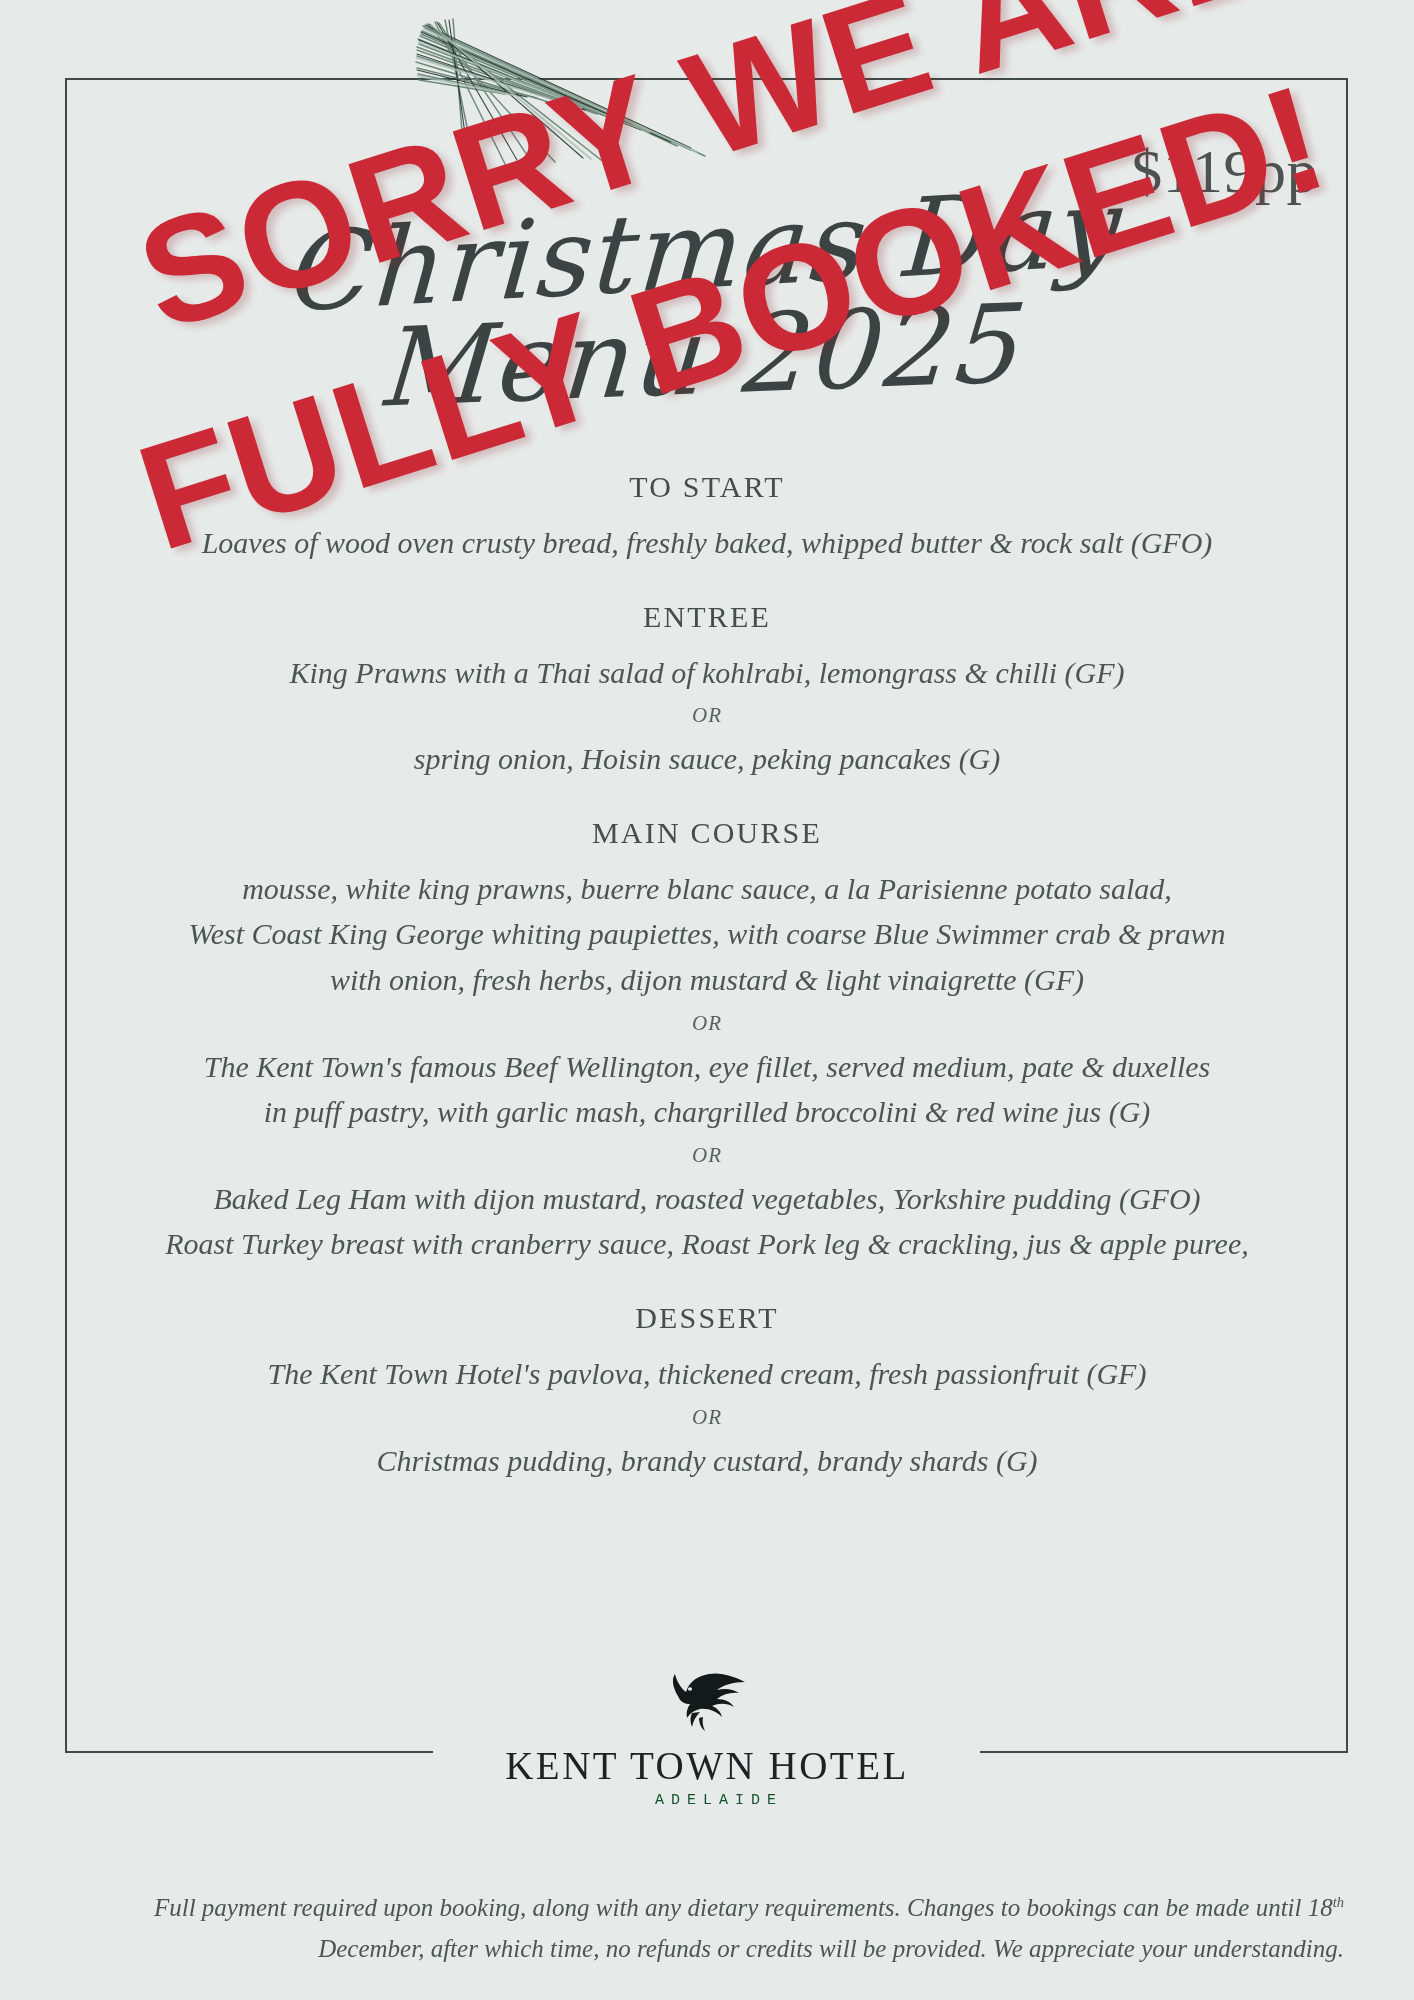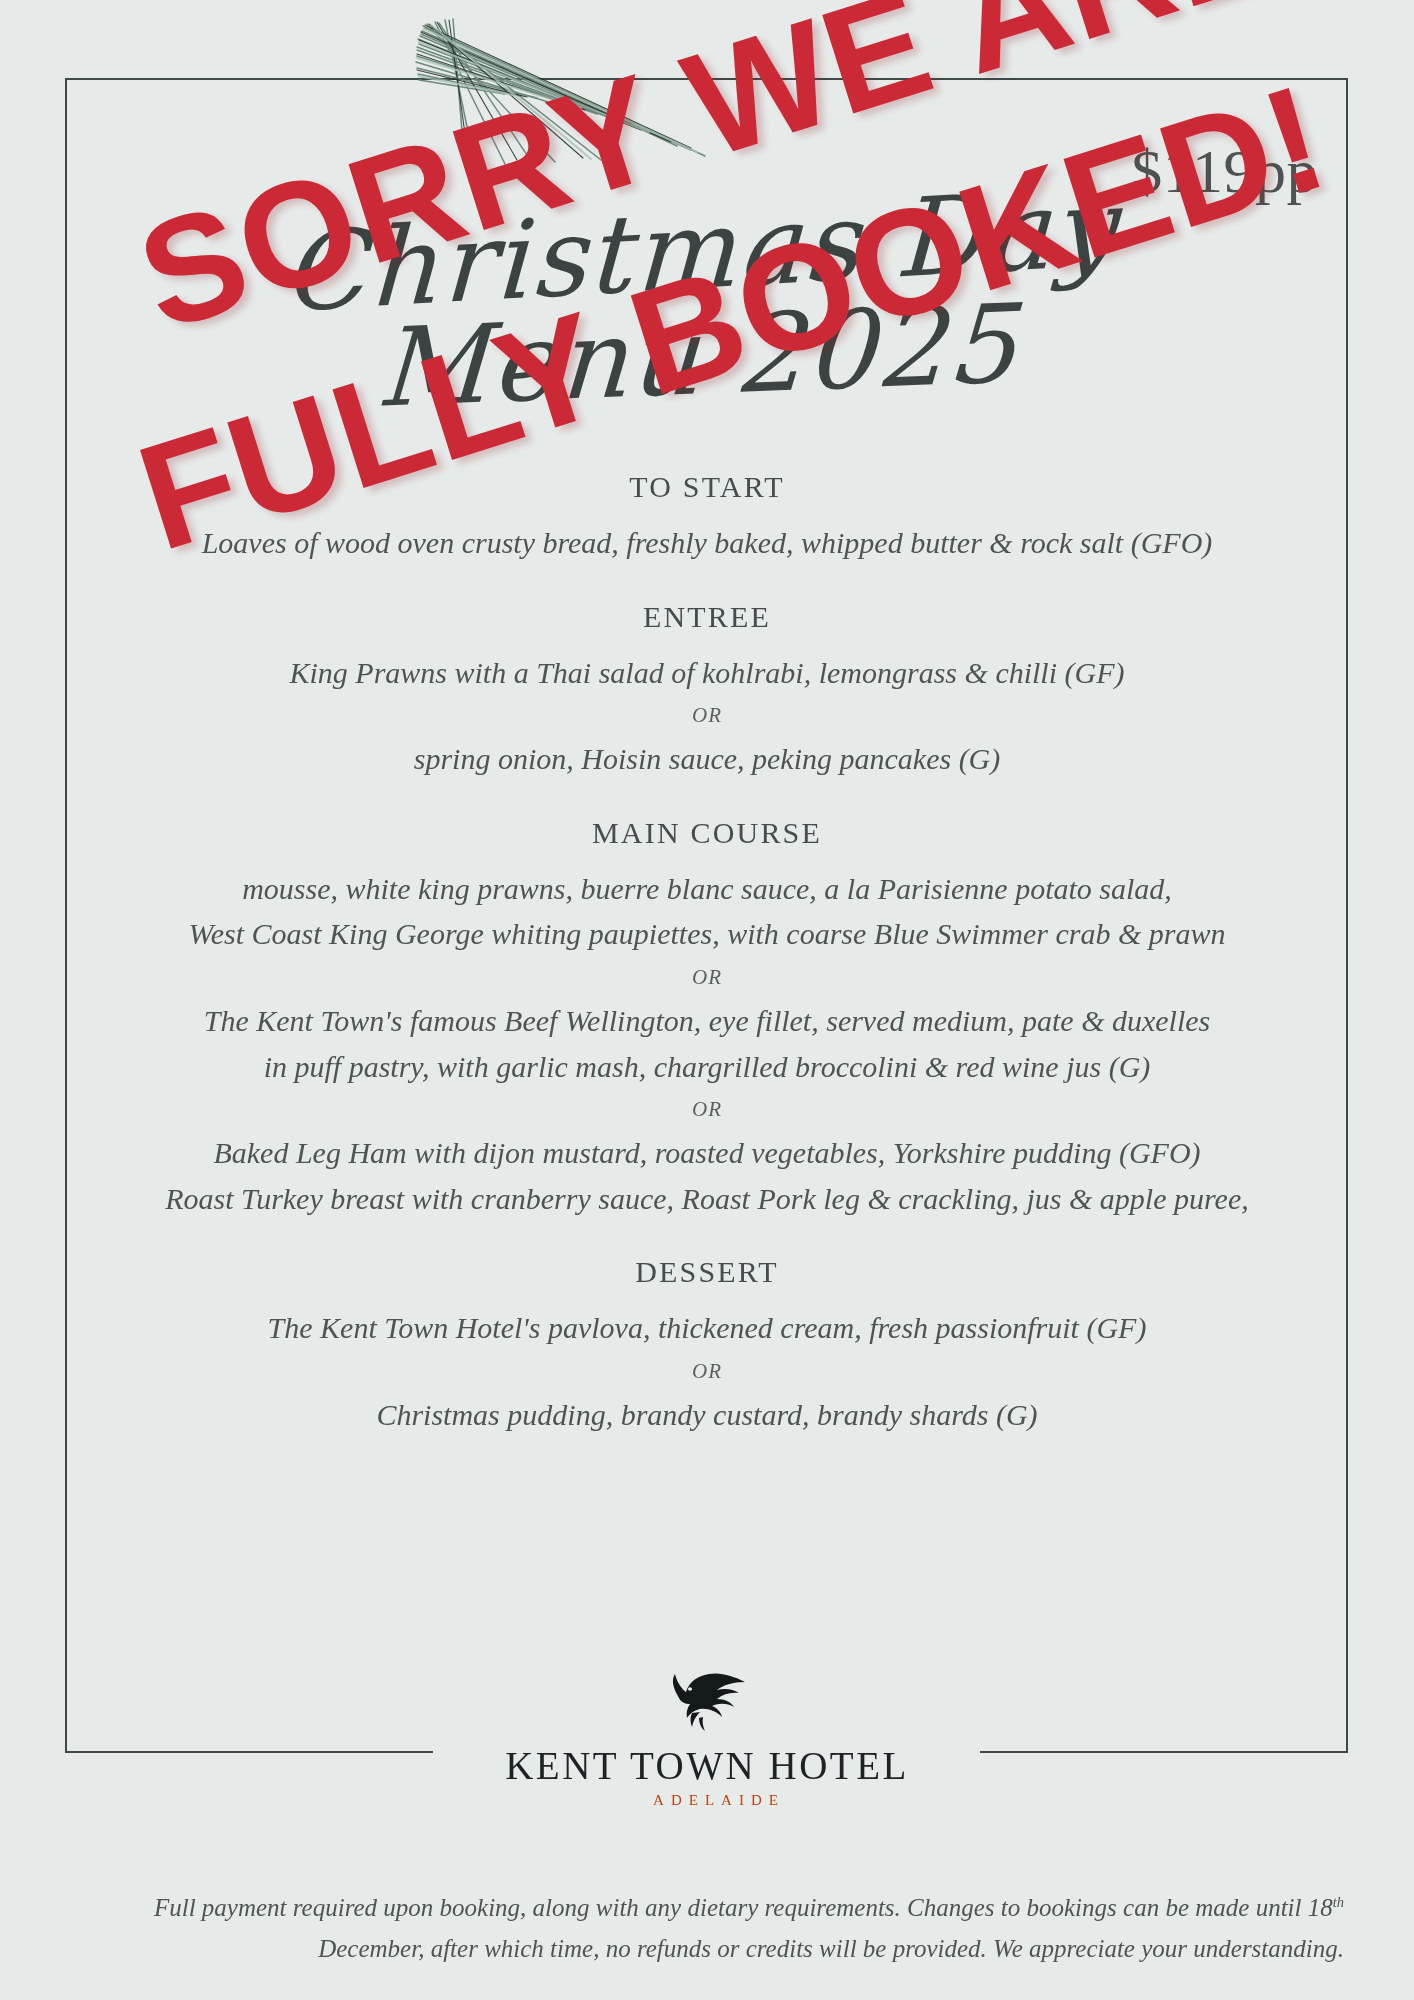--- a/index.html
+++ b/index.html
@@ -125,24 +125,24 @@
   }
   .logo-bird { display: block; margin: 0 auto 4px auto; }
   .logo-name {
     font-family: "Liberation Serif", "DejaVu Serif", serif;
     font-size: 39px;
     letter-spacing: 2.5px;
     color: #1c2322;
     line-height: 1.05;
   }
   .logo-city {
-    font-family: Liberation Serif, serif;
+    font-family: Liberation Mono, monospace;
     font-size: 15px;
     letter-spacing: 7px;
-    color: #c2410c;
+    color: #14532d;
     margin-top: 5px;
     margin-left: 24px;
   }
 
   
   .terms {
     position: absolute;
     left: 70px;
     top: 1888px;
     width: 1274px;
@@ -260,20 +260,21 @@
       <div>King Prawns with a Thai salad of kohlrabi, lemongrass &amp; chilli (GF)</div>
     </div>
     <div class="or">OR</div>
     <div class="dish">
       <div>spring onion, Hoisin sauce, peking pancakes (G)</div>
     </div>
     <div class="course-head">MAIN COURSE</div>
     <div class="dish">
       <div>mousse, white king prawns, buerre blanc sauce, a la Parisienne potato salad,</div>
       <div>West Coast King George whiting paupiettes, with coarse Blue Swimmer crab &amp; prawn</div>
+      <div>with onion, fresh herbs, dijon mustard &amp; light vinaigrette (GF)</div>
     </div>
     <div class="or">OR</div>
     <div class="dish">
       <div>The Kent Town's famous Beef Wellington, eye fillet, served medium, pate &amp; duxelles</div>
       <div>in puff pastry, with garlic mash, chargrilled broccolini &amp; red wine jus (G)</div>
     </div>
     <div class="or">OR</div>
     <div class="dish">
       <div>Baked Leg Ham with dijon mustard, roasted vegetables, Yorkshire pudding (GFO)</div>
       <div>Roast Turkey breast with cranberry sauce, Roast Pork leg &amp; crackling, jus &amp; apple puree,</div>

